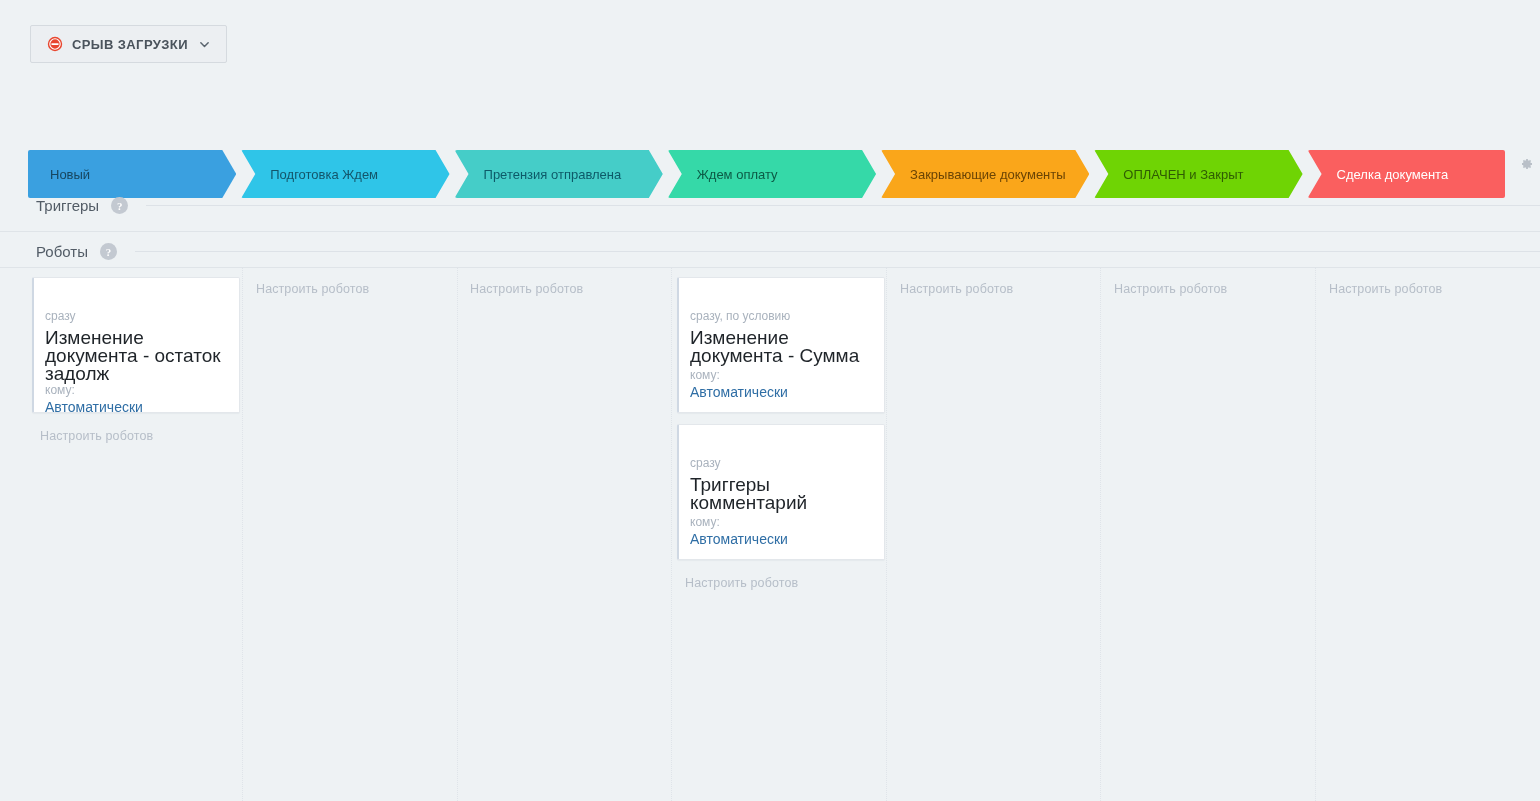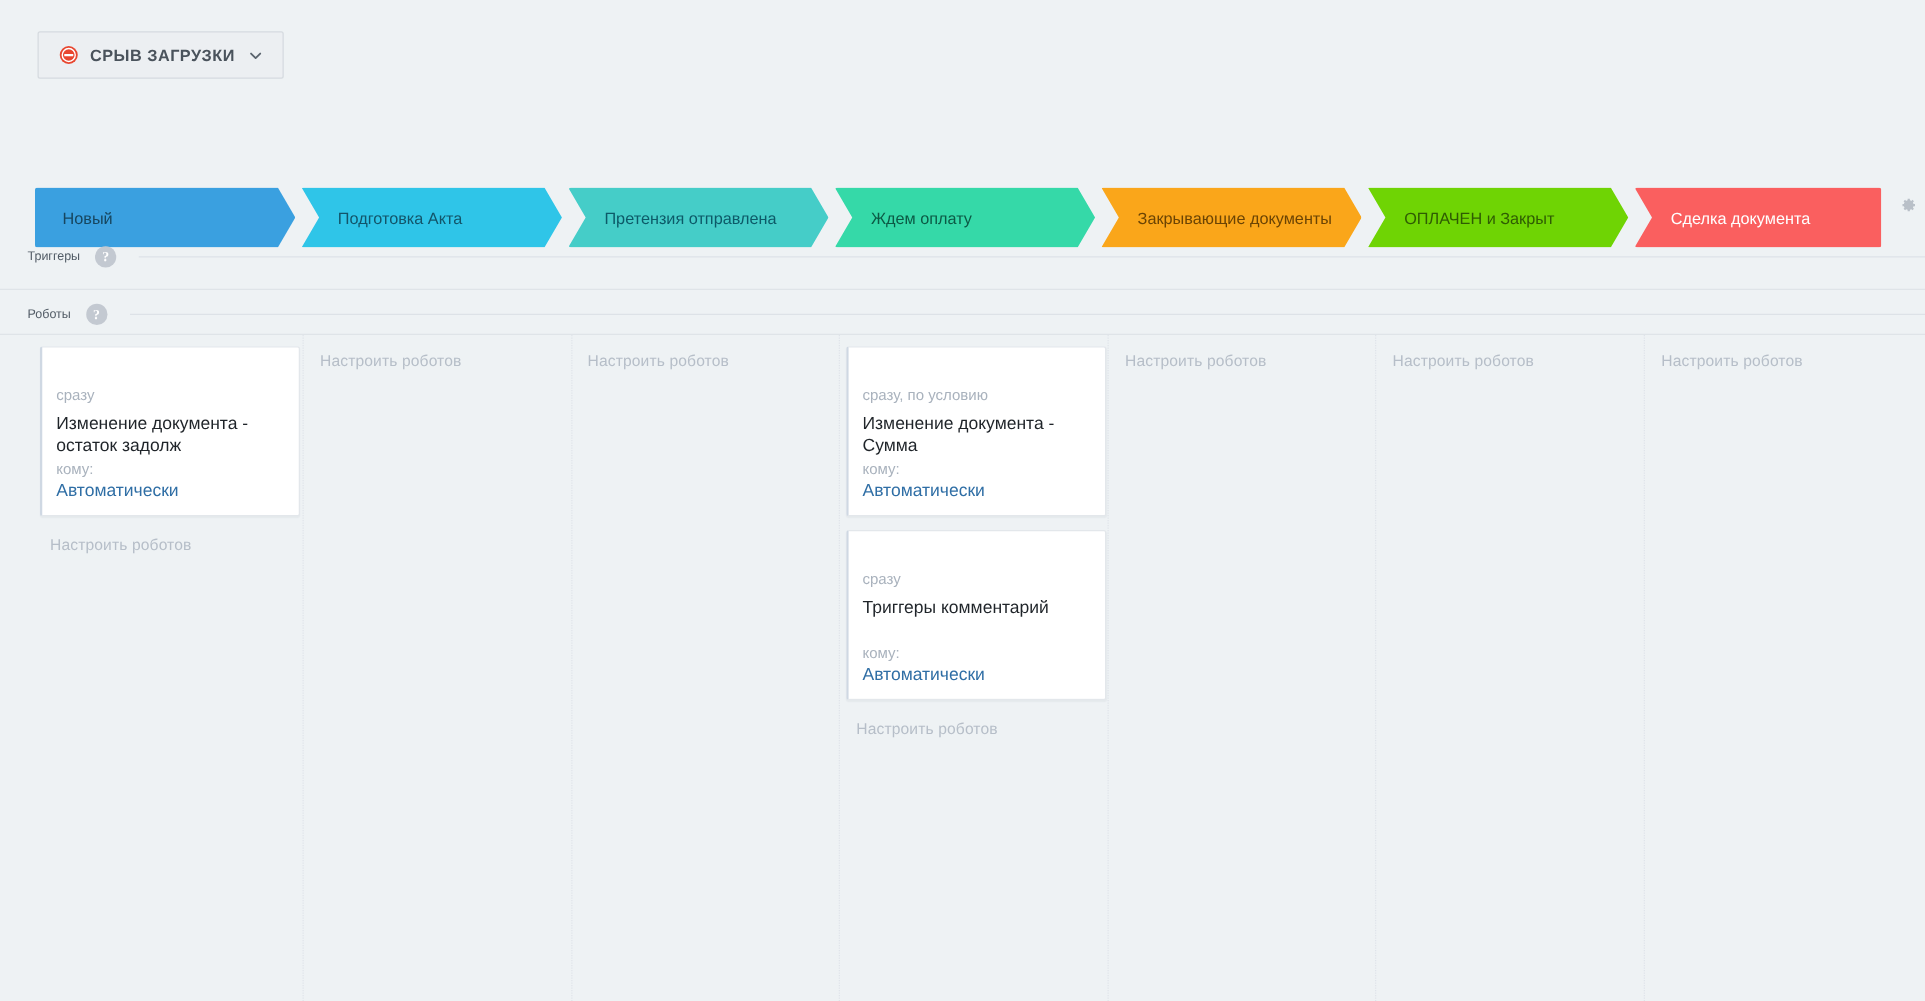--- a/index.html
+++ b/index.html
@@ -94,22 +94,22 @@
     position: absolute; right: 2px; top: 156px;
     width: 20px; height: 20px; cursor: pointer;
   }
 
   
   .section-row {
     position: absolute; left: 0; width: 1540px;
     display: flex; align-items: center;
   }
   .section-label {
-    padding-left: 22px;
-    font-size: 10px; color: #525c66; white-space: nowrap;
+    padding-left: 36px;
+    font-size: 15px; color: #525c66; white-space: nowrap;
   }
   .help {
     width: 17px; height: 17px; border-radius: 50%;
     background: #c3c9d1; color: #fff;
     font-size: 11px; font-weight: bold;
     display: flex; align-items: center; justify-content: center;
     margin-left: 12px; flex: none; cursor: pointer;
     font-family: "Liberation Serif", serif;
   }
   .rule { flex: 1; height: 1px; background: #dde2e7; margin-left: 18px; }
@@ -146,21 +146,21 @@
     box-shadow: 0 1px 1px rgba(90,100,115,.06);
     cursor: pointer;
     padding: 10px 12px 12px 11px;
   }
   .card .when {
     font-size: 12px; color: #a9b2bd; margin-bottom: 6px;
     white-space: nowrap;
     margin-top: 21px;
   }
   .card .title {
-    font-size: 14px; color: #1f2429; line-height: 18px;
+    font-size: 19px; color: #1f2429; line-height: 18px;
   }
   .card .towho {
     font-size: 12px; color: #a9b2bd; margin-bottom: 2px;
   }
   .card .target {
     font-size: 14px; color: #2f6ea5;
   }
 </style>
 </head>
 <body>
@@ -185,21 +185,21 @@
 
 </div>
 
 <div class="stages">
     <div class="stage first" style="width: 212px;">
       <div class="stage-shape" style="background: rgb(58, 160, 224);"></div>
       <span class="txt" style="color: rgb(23, 70, 95);">Новый</span>
     </div>
     <div class="stage" style="width: 212px;">
       <div class="stage-shape" style="background: rgb(47, 197, 232);"></div>
-      <span class="txt" style="color: rgb(19, 85, 106);">Подготовка Акта</span>
+      <span class="txt" style="color: rgb(19, 85, 106);">Подготовка Ждем</span>
     </div>
     <div class="stage" style="width: 212px;">
       <div class="stage-shape" style="background: rgb(69, 205, 200);"></div>
       <span class="txt" style="color: rgb(13, 90, 104);">Претензия отправлена</span>
     </div>
     <div class="stage" style="width: 212px;">
       <div class="stage-shape" style="background: rgb(53, 217, 168);"></div>
       <span class="txt" style="color: rgb(12, 90, 69);">Ждем оплату</span>
     </div>
     <div class="stage" style="width: 212px;">

